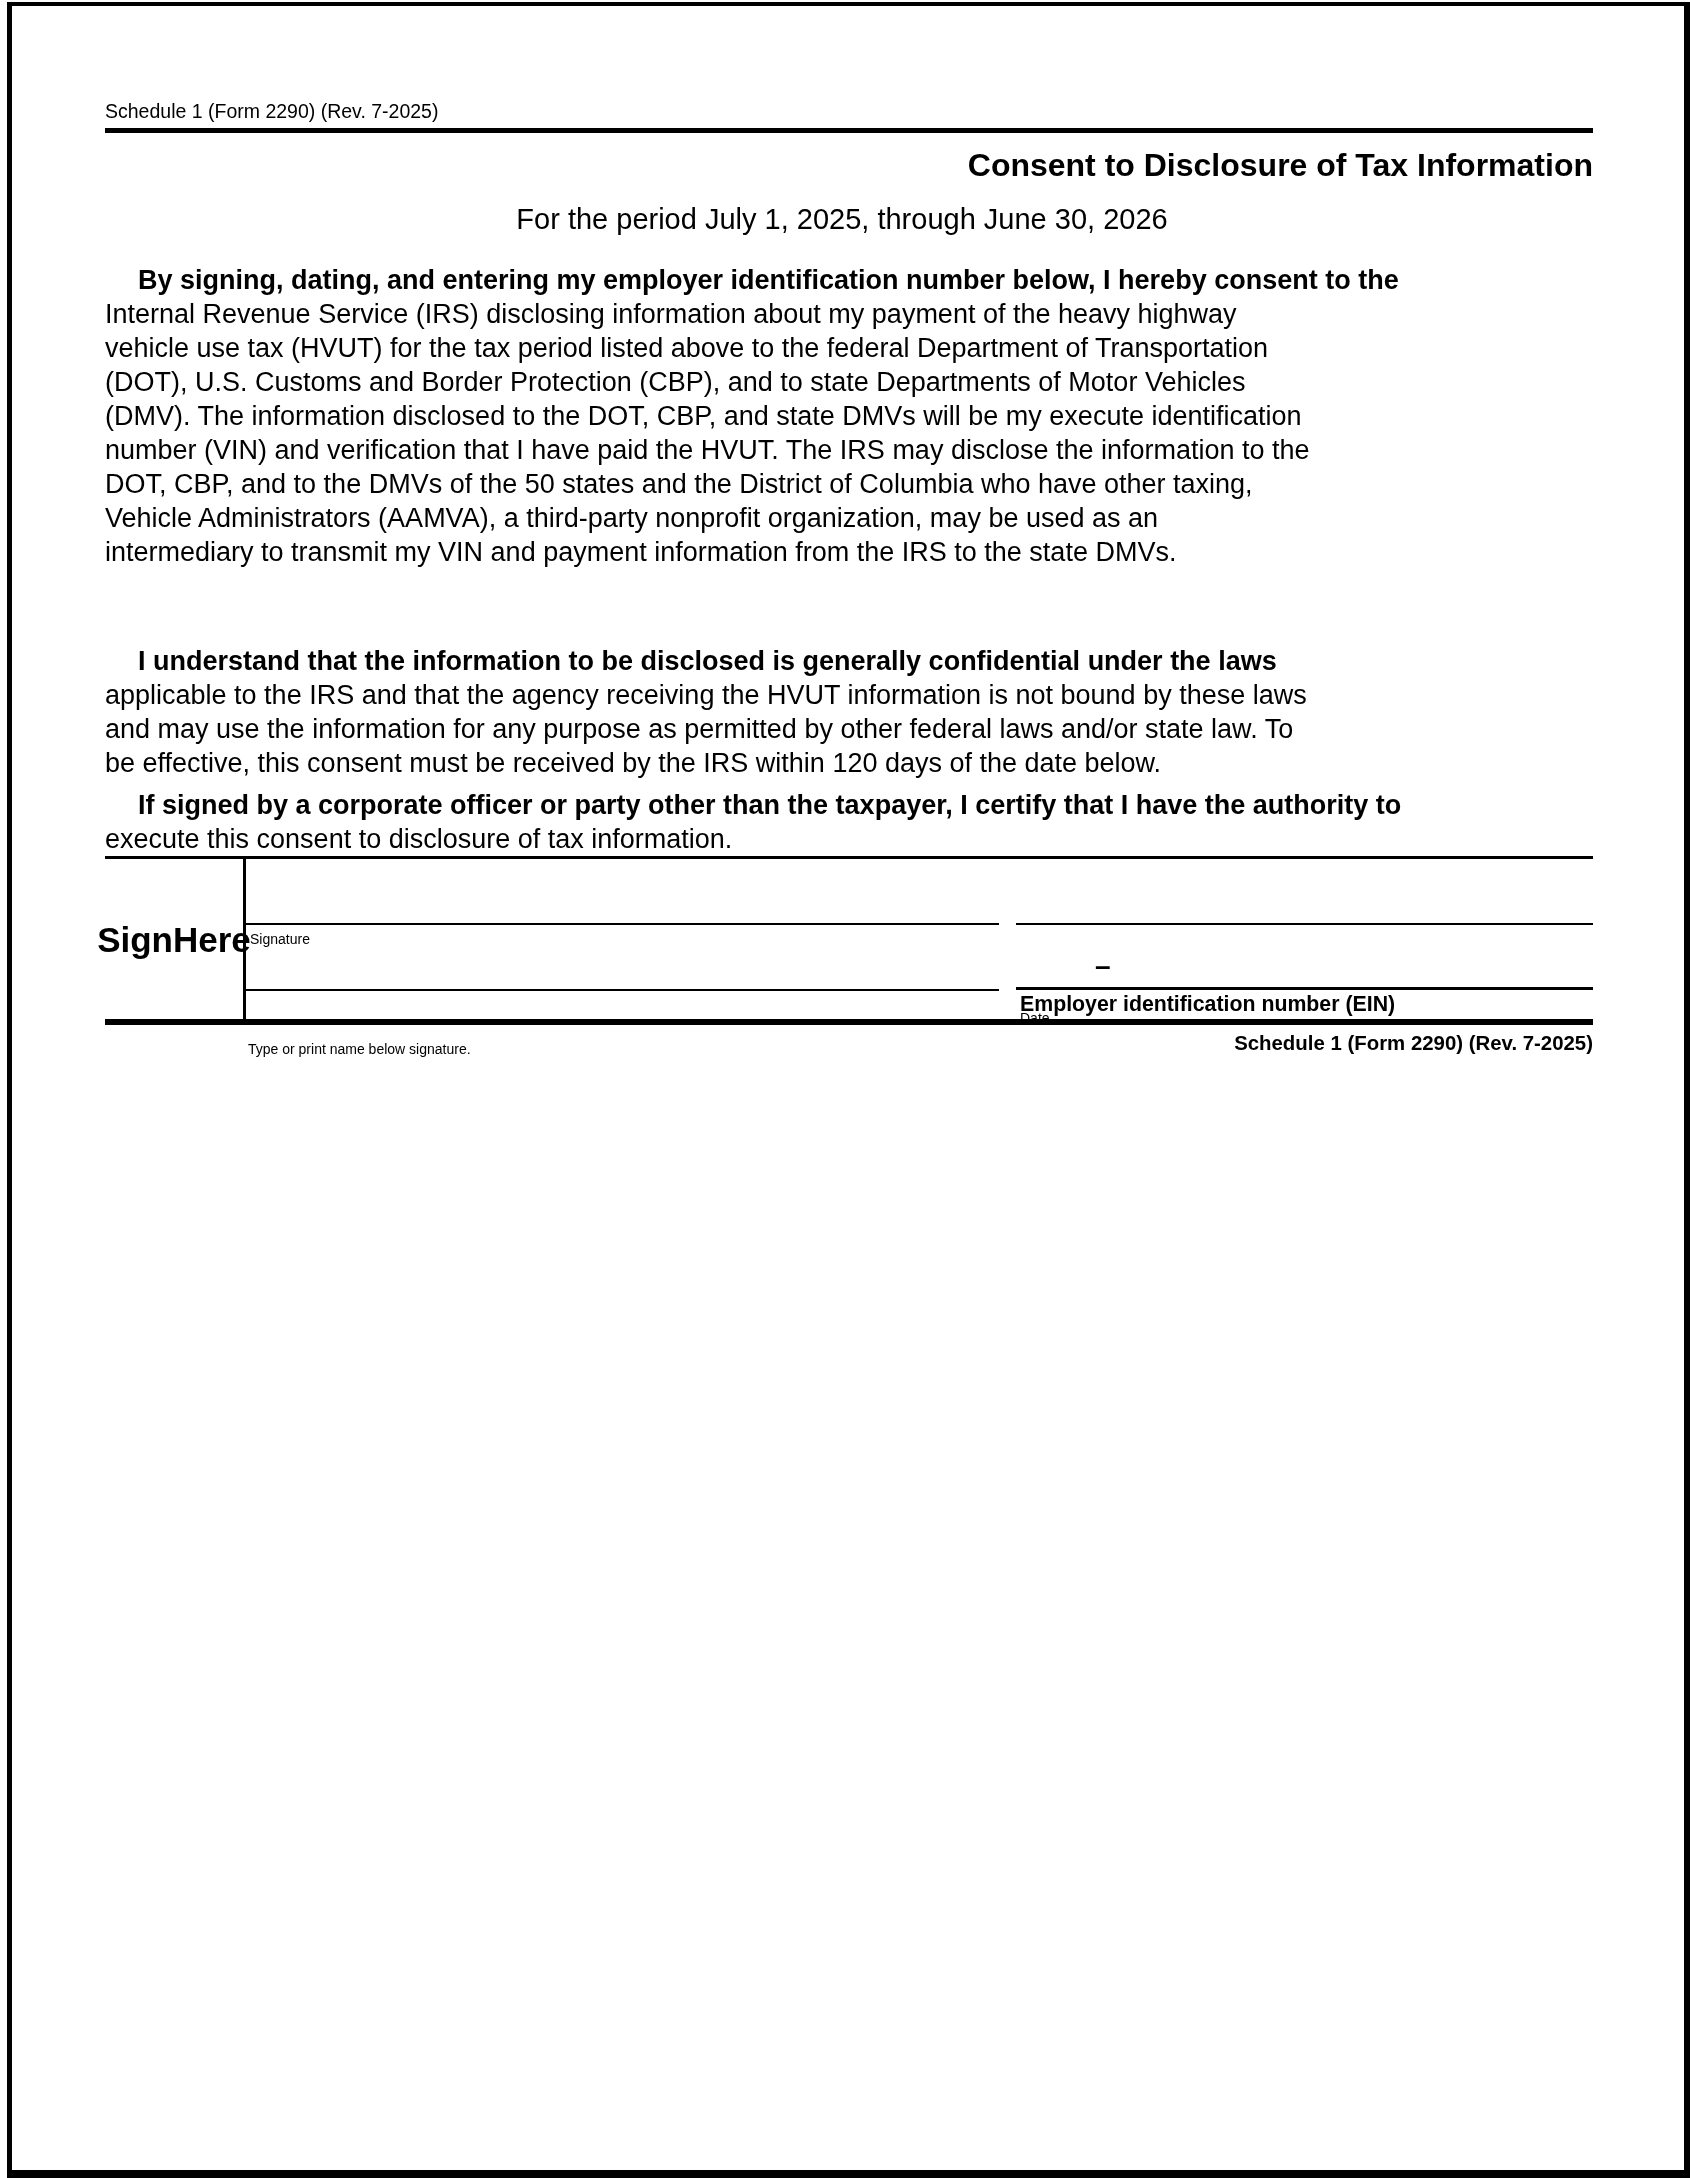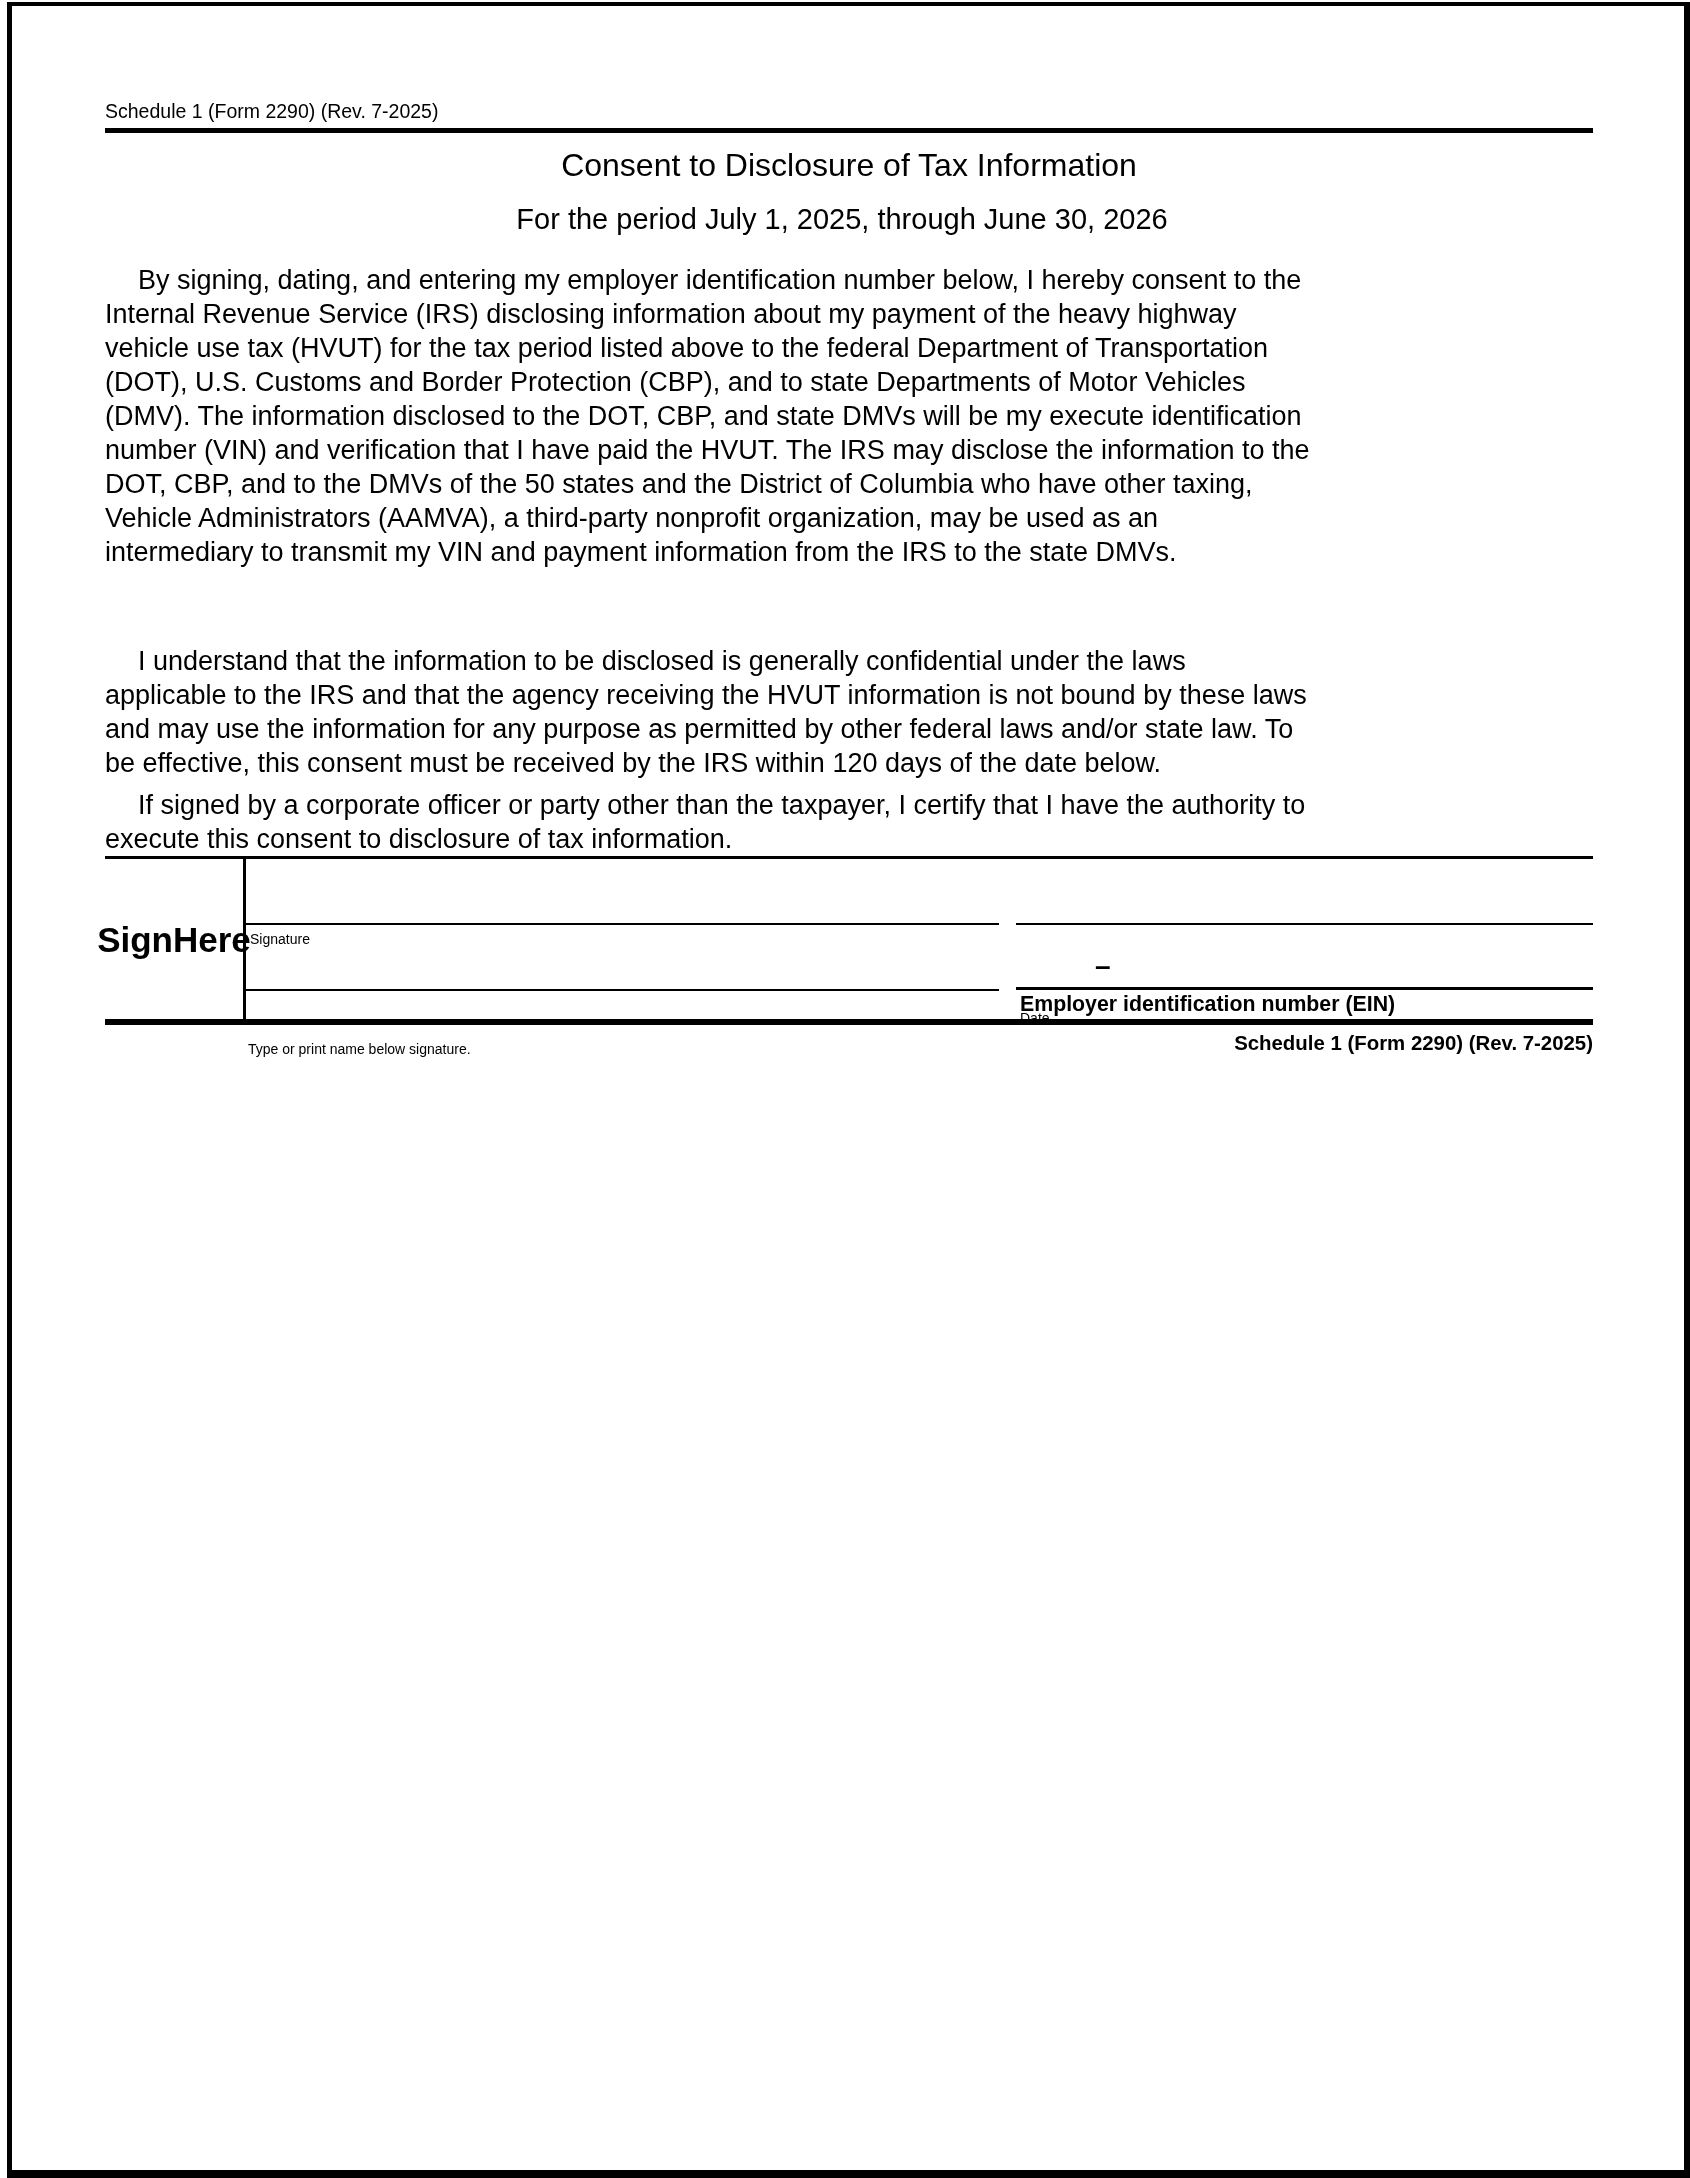--- a/index.html
+++ b/index.html
@@ -27,40 +27,40 @@
   .rule { position: absolute; background: #000; }
   .header-small {
     position: absolute;
     left: 105px; top: 100px;
     font-size: 19.5px;
     line-height: 22px;
   }
   .doc-title {
     position: absolute;
     left: 105px; top: 147px; width: 1488px;
-    text-align: center;
+    text-align: right;
     font-size: 32px;
-    font-weight: normal;
+    font-weight: bold;
     line-height: 37px;
   }
   .doc-subtitle {
     position: absolute;
     left: 98px; top: 203px; width: 1488px;
     text-align: center;
     font-size: 29px;
     line-height: 33px;
   }
   .para {
     position: absolute;
     left: 105px; width: 1503px;
     font-size: 27px;
     line-height: 34px;
   }
   .bodyline { white-space: nowrap; }
-  .bodyline.indent { text-indent: 33px; }
+  .bodyline.indent { text-indent: 33px; font-weight: bold; }
   .p1 { top: 263px; }
   .p2 { top: 644px; }
   .p3 { top: 788px; }
   .label-small {
     position: absolute;
     font-size: 14px;
     line-height: 24px;
   }
   .label-bold {
     font-weight: bold;

